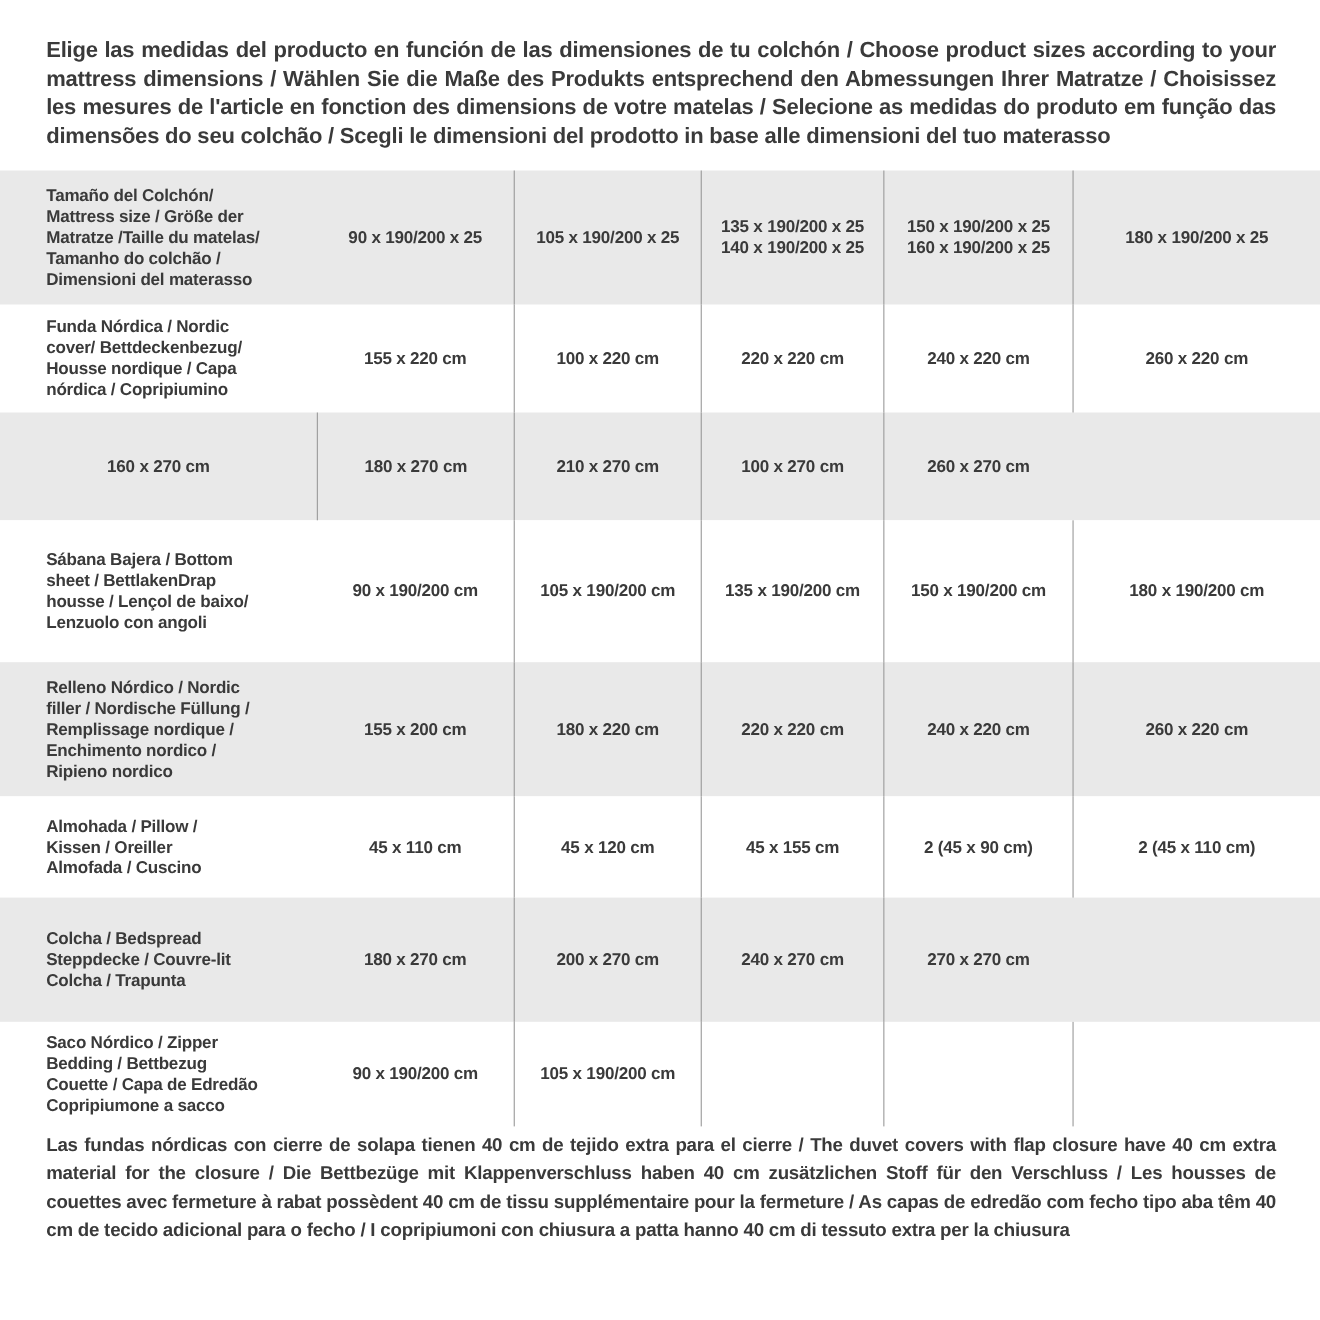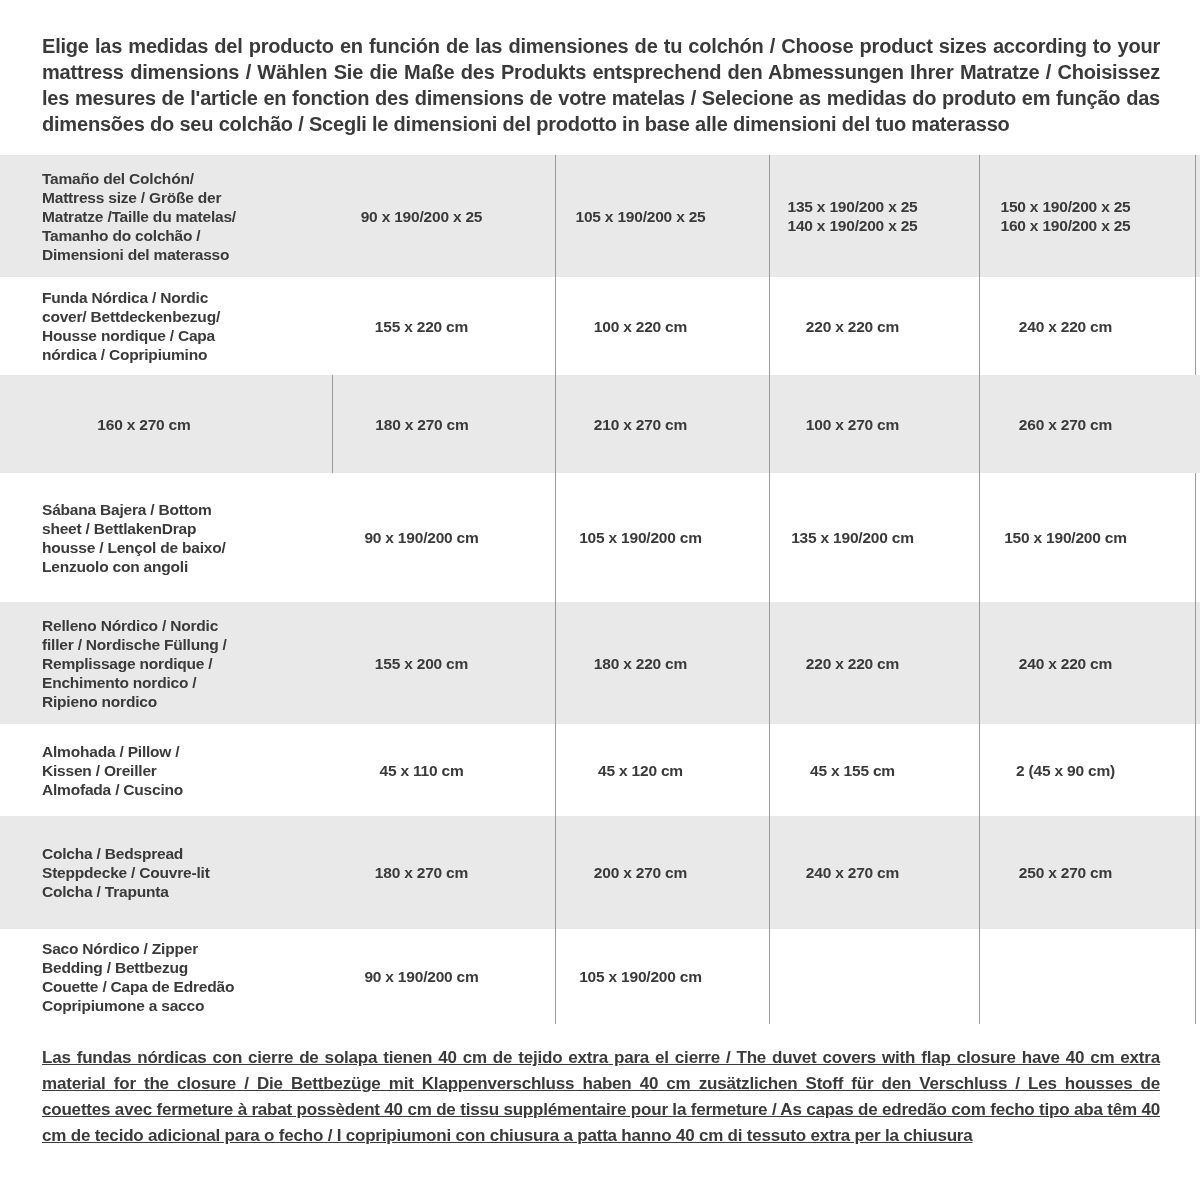--- a/index.html
+++ b/index.html
@@ -4,27 +4,26 @@
 <style>
   html,body{margin:0;padding:0;}
   body{
     width:1200px;height:1200px;background:#ffffff;overflow:hidden;
     font-family:"Liberation Sans",sans-serif;color:var(--text,#3a3a3a);
   }
   .intro,.footnote{
     font-weight:700;font-size:20px;line-height:26px;letter-spacing:-0.2px;
     text-align:justify;margin:33px 40px 0 42px;color:var(--text,#3a3a3a);
   }
-  .footnote{margin-top:21px;font-size:17px;text-decoration:underline;}
+  .footnote{margin-top:4px;font-size:17px;}
   .size-table{margin-top:18px;width:1200px;}
   .trow{
     display:grid;
     grid-template-columns:288px 179px 170px 166px 172px 225px;
     background:#ffffff;
-    gap:44px;
   }
   .trow.alt{background:var(--row-alt-bg,#e9e9e9);}
   .cell{
     display:flex;align-items:center;justify-content:center;
     text-align:center;font-weight:700;font-size:15.5px;line-height:19px;
     white-space:pre-line;letter-spacing:-0.2px;
   }
   .cell.bordered{border-left:1px solid var(--divider,#9a9a9a);}
   .cell.label{
     justify-content:flex-start;text-align:left;
@@ -111,21 +110,20 @@
       <div class="cell bordered">2 (45 x 110 cm)</div>
     </div>
 
     <div class="trow alt" style="height:113px">
       <div class="cell label">Colcha / Bedspread
 Steppdecke / Couvre-lit
 Colcha / Trapunta</div>
       <div class="cell">180 x 270 cm</div>
       <div class="cell bordered">200 x 270 cm</div>
       <div class="cell bordered">240 x 270 cm</div>
-      <div class="cell bordered">250 x 270 cm</div>
       <div class="cell bordered">270 x 270 cm</div>
     </div>
 
     <div class="trow" style="height:95px">
       <div class="cell label">Saco Nórdico / Zipper
 Bedding / Bettbezug
 Couette  / Capa de Edredão
 Copripiumone a sacco</div>
       <div class="cell">90 x 190/200 cm</div>
       <div class="cell bordered">105 x 190/200 cm</div>

